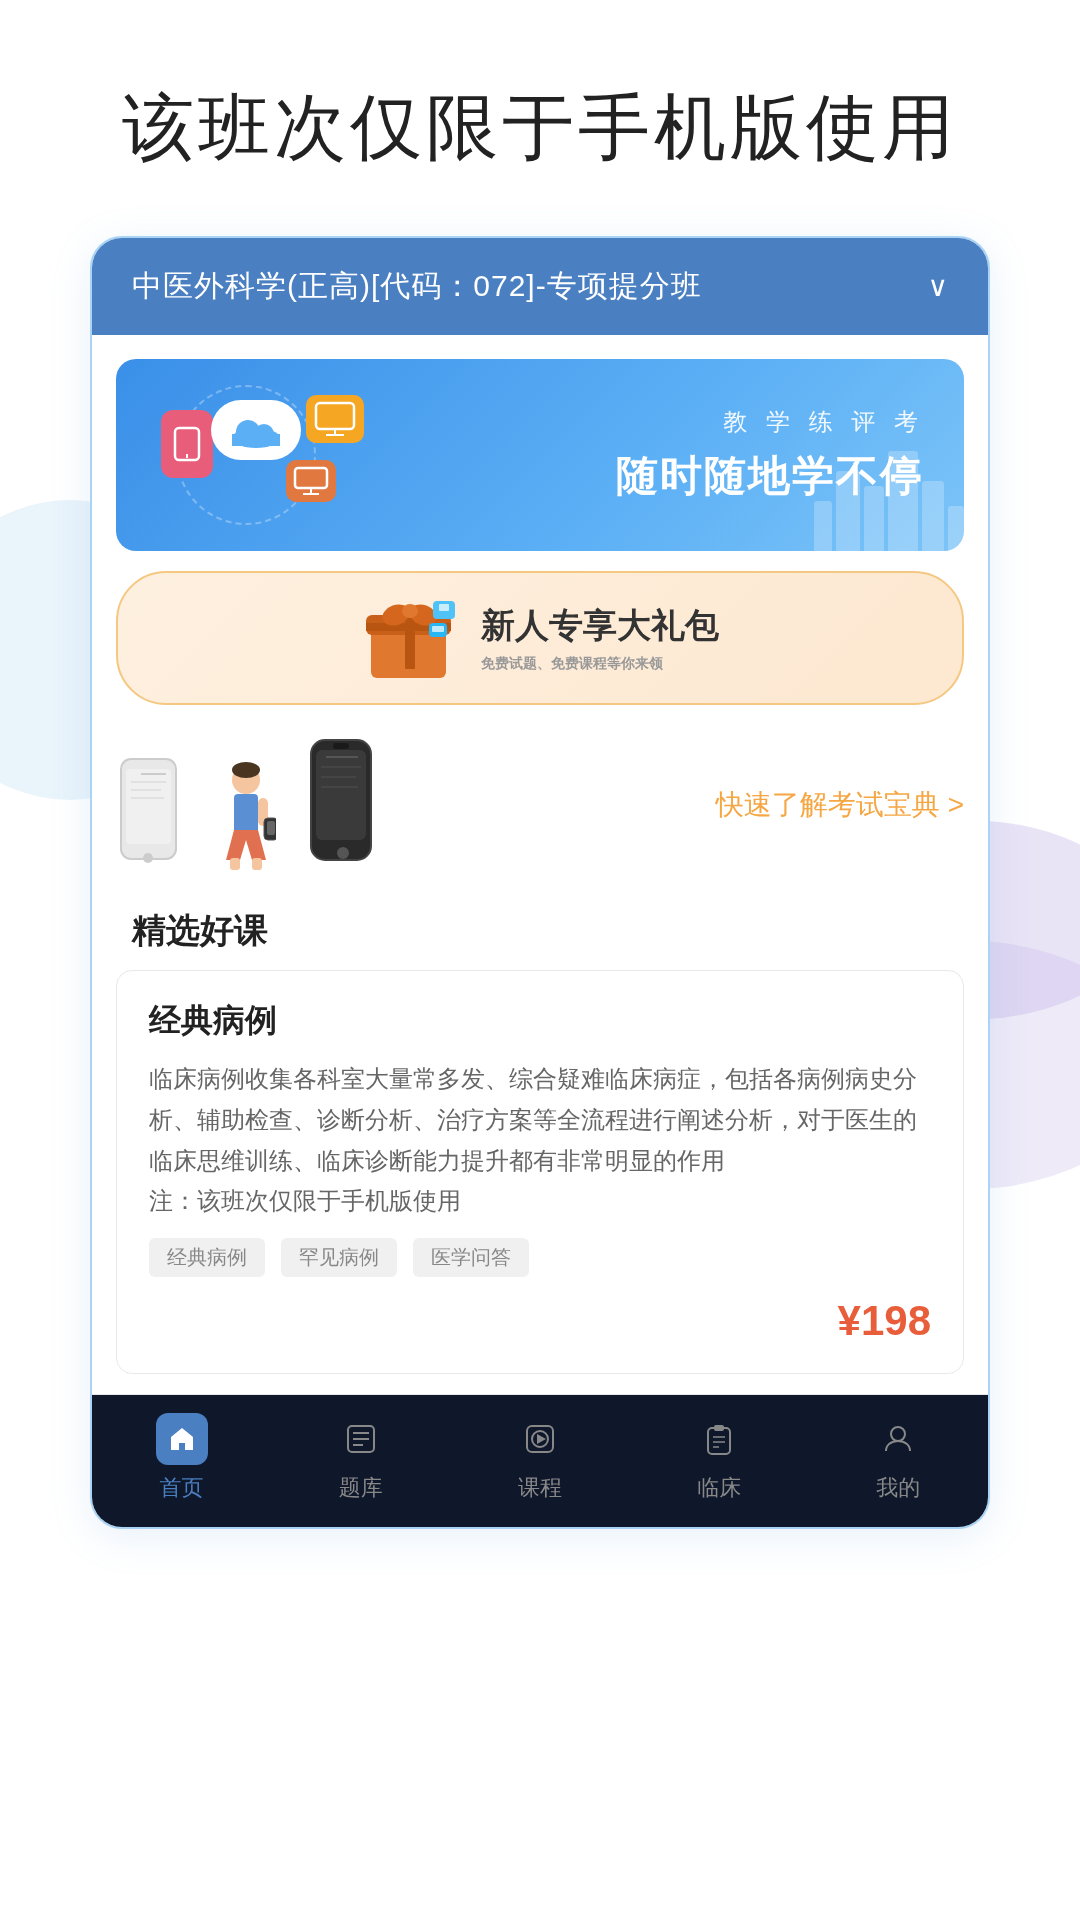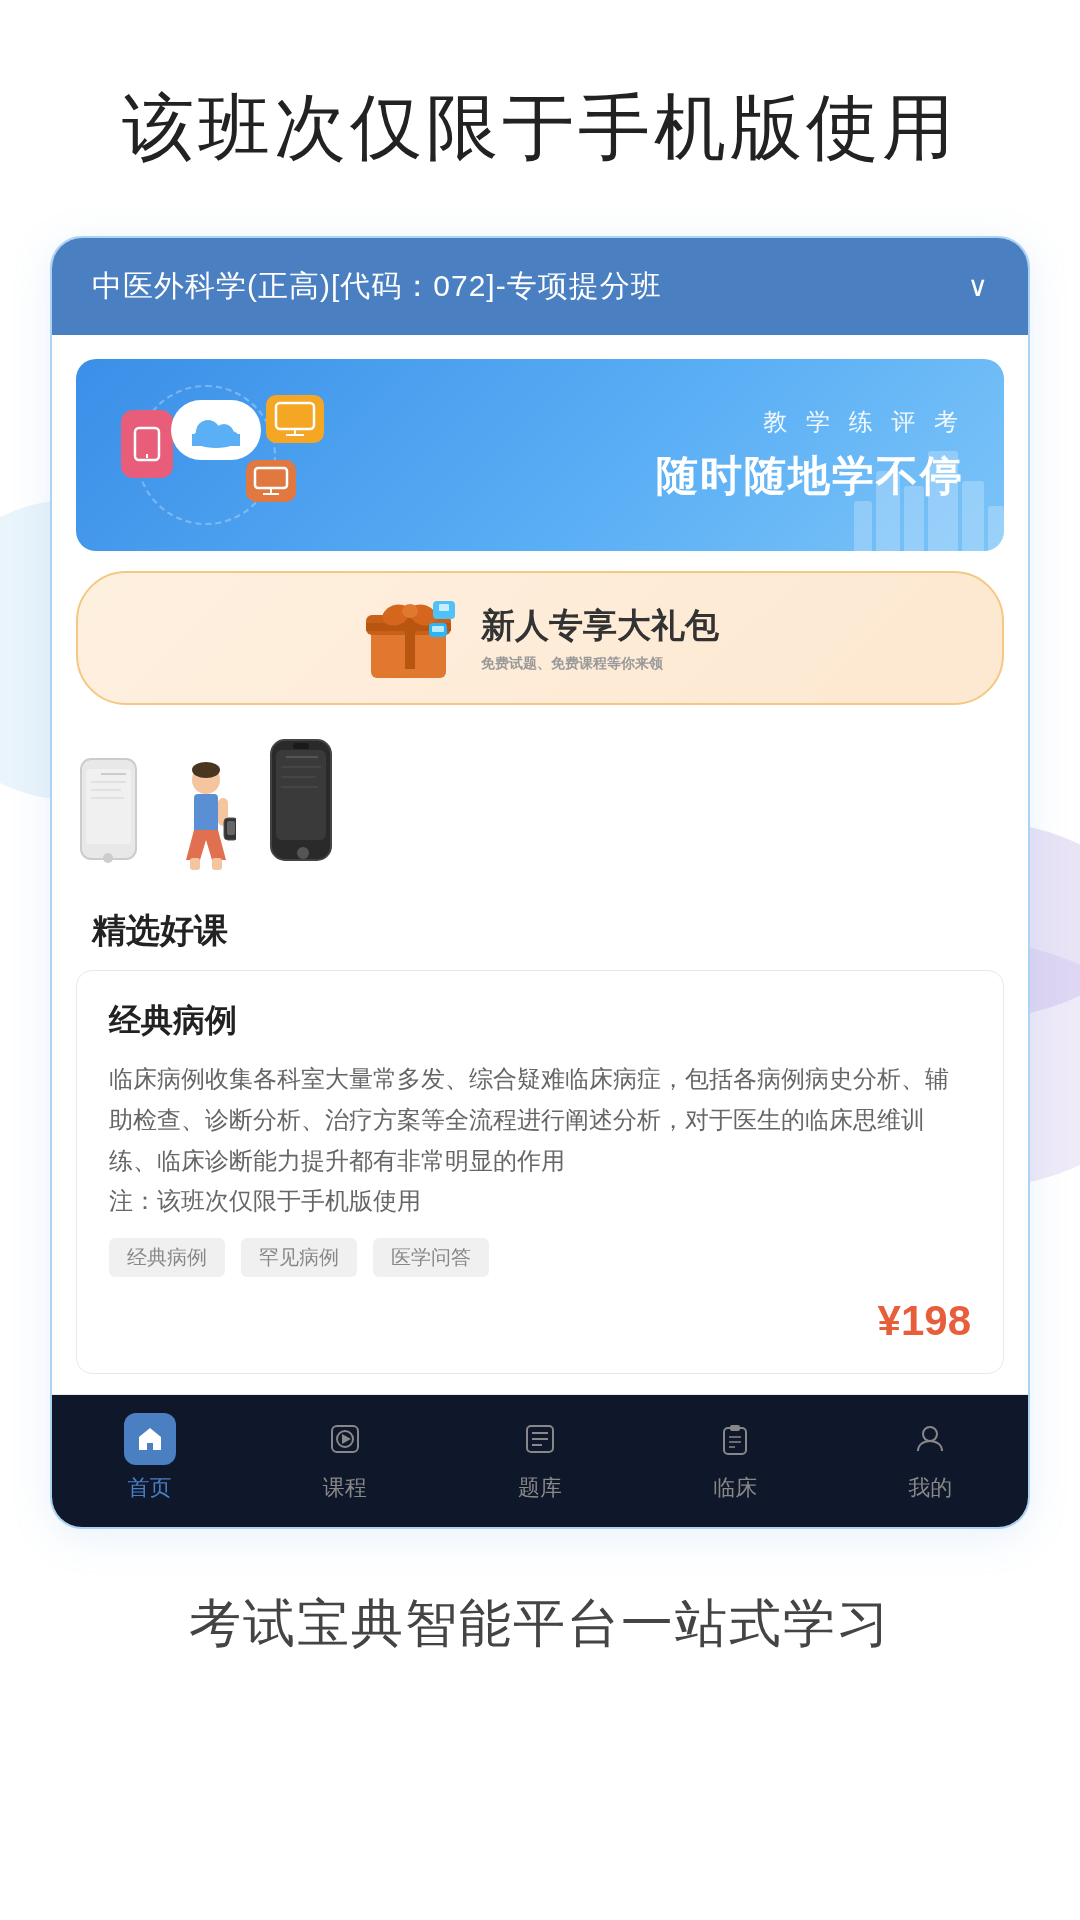--- a/index.html
+++ b/index.html
@@ -69,21 +69,21 @@
       font-size: 72px;
       font-weight: 500;
       color: #222;
       text-align: center;
       padding: 80px 40px 60px;
       letter-spacing: 4px;
     }
 
     
     .app-card {
-      width: 980px;
+      width: 900px;
       background: #fff;
       border-radius: 32px;
       border: 2px solid #aad4f5;
       box-shadow: 0 8px 40px rgba(100, 160, 220, 0.15);
       overflow: hidden;
     }
 
     
     .course-header {
       background: #4a7fc1;
@@ -541,20 +541,21 @@
             <line x1="20" y1="22" x2="52" y2="22" stroke="#555" stroke-width="2"></line>
             <line x1="15" y1="32" x2="55" y2="32" stroke="#4a4a4a" stroke-width="1.5"></line>
             <line x1="15" y1="42" x2="50" y2="42" stroke="#4a4a4a" stroke-width="1.5"></line>
             <line x1="15" y1="52" x2="52" y2="52" stroke="#4a4a4a" stroke-width="1.5"></line>
             <circle cx="37" cy="118" r="6" fill="#555"></circle>
 
             <rect x="27" y="8" width="16" height="6" rx="3" fill="#1a1a1a"></rect>
           </svg>
         </div>
       </div>
+      <div class="exam-guide-link">快速了解考试宝典 &gt;</div>
     </div>
 
     <div class="section-title">精选好课</div>
 
     <div class="course-card">
       <div class="course-card-title">经典病例</div>
       <div class="course-card-desc" style="white-space: pre-line;">临床病例收集各科室大量常多发、综合疑难临床病症，包括各病例病史分析、辅助检查、诊断分析、治疗方案等全流程进行阐述分析，对于医生的临床思维训练、临床诊断能力提升都有非常明显的作用
 注：该班次仅限于手机版使用</div>
       <div class="course-tags">
         <span class="course-tag">经典病例</span>
@@ -571,38 +572,38 @@
           <svg width="28" height="28" viewBox="0 0 28 28" fill="none">
             <path d="M3 12L14 3L25 12V25H17V18H11V25H3V12Z" fill="white"></path>
           </svg>
         </div>
         <span class="nav-label" style="color:#4a7fc1;">首页</span>
       </div>
 
       <div class="nav-item">
         <div class="nav-icon">
           <svg width="32" height="32" viewBox="0 0 32 32" fill="none">
-            <rect x="3" y="3" width="26" height="26" rx="5" stroke="#888" stroke-width="2" fill="none"></rect>
-            <circle cx="16" cy="16" r="8" stroke="#888" stroke-width="2" fill="none"></circle>
-            <polygon points="13,11 22,16 13,21" fill="#888"></polygon>
-          </svg>
-        </div>
-        <span class="nav-label">课程</span>
-      </div>
-
-      <div class="nav-item">
-        <div class="nav-icon">
-          <svg width="32" height="32" viewBox="0 0 32 32" fill="none">
             <rect x="3" y="3" width="26" height="26" rx="4" stroke="#888" stroke-width="2" fill="none"></rect>
             <line x1="8" y1="10" x2="24" y2="10" stroke="#888" stroke-width="2"></line>
             <line x1="8" y1="16" x2="24" y2="16" stroke="#888" stroke-width="2"></line>
             <line x1="8" y1="22" x2="18" y2="22" stroke="#888" stroke-width="2"></line>
           </svg>
         </div>
         <span class="nav-label">题库</span>
+      </div>
+
+      <div class="nav-item">
+        <div class="nav-icon">
+          <svg width="32" height="32" viewBox="0 0 32 32" fill="none">
+            <rect x="3" y="3" width="26" height="26" rx="5" stroke="#888" stroke-width="2" fill="none"></rect>
+            <circle cx="16" cy="16" r="8" stroke="#888" stroke-width="2" fill="none"></circle>
+            <polygon points="13,11 22,16 13,21" fill="#888"></polygon>
+          </svg>
+        </div>
+        <span class="nav-label">课程</span>
       </div>
 
       <div class="nav-item">
         <div class="nav-icon">
           <svg width="32" height="32" viewBox="0 0 32 32" fill="none">
             <rect x="5" y="5" width="22" height="26" rx="4" stroke="#888" stroke-width="2" fill="none"></rect>
             <rect x="11" y="2" width="10" height="6" rx="2" fill="#888"></rect>
             <line x1="10" y1="14" x2="22" y2="14" stroke="#888" stroke-width="1.5"></line>
             <line x1="10" y1="19" x2="22" y2="19" stroke="#888" stroke-width="1.5"></line>
             <line x1="10" y1="24" x2="16" y2="24" stroke="#888" stroke-width="1.5"></line>
@@ -617,15 +618,14 @@
             <circle cx="16" cy="11" r="7" stroke="#888" stroke-width="2" fill="none"></circle>
             <path d="M4 28C4 22 9 18 16 18C23 18 28 22 28 28" stroke="#888" stroke-width="2" fill="none"></path>
           </svg>
         </div>
         <span class="nav-label">我的</span>
       </div>
 
     </div>
   </div>
 
-  <div class="bottom-tagline">考试宝典智能平台一站式学习</div>
 
 </div>
 
 </body></html>

